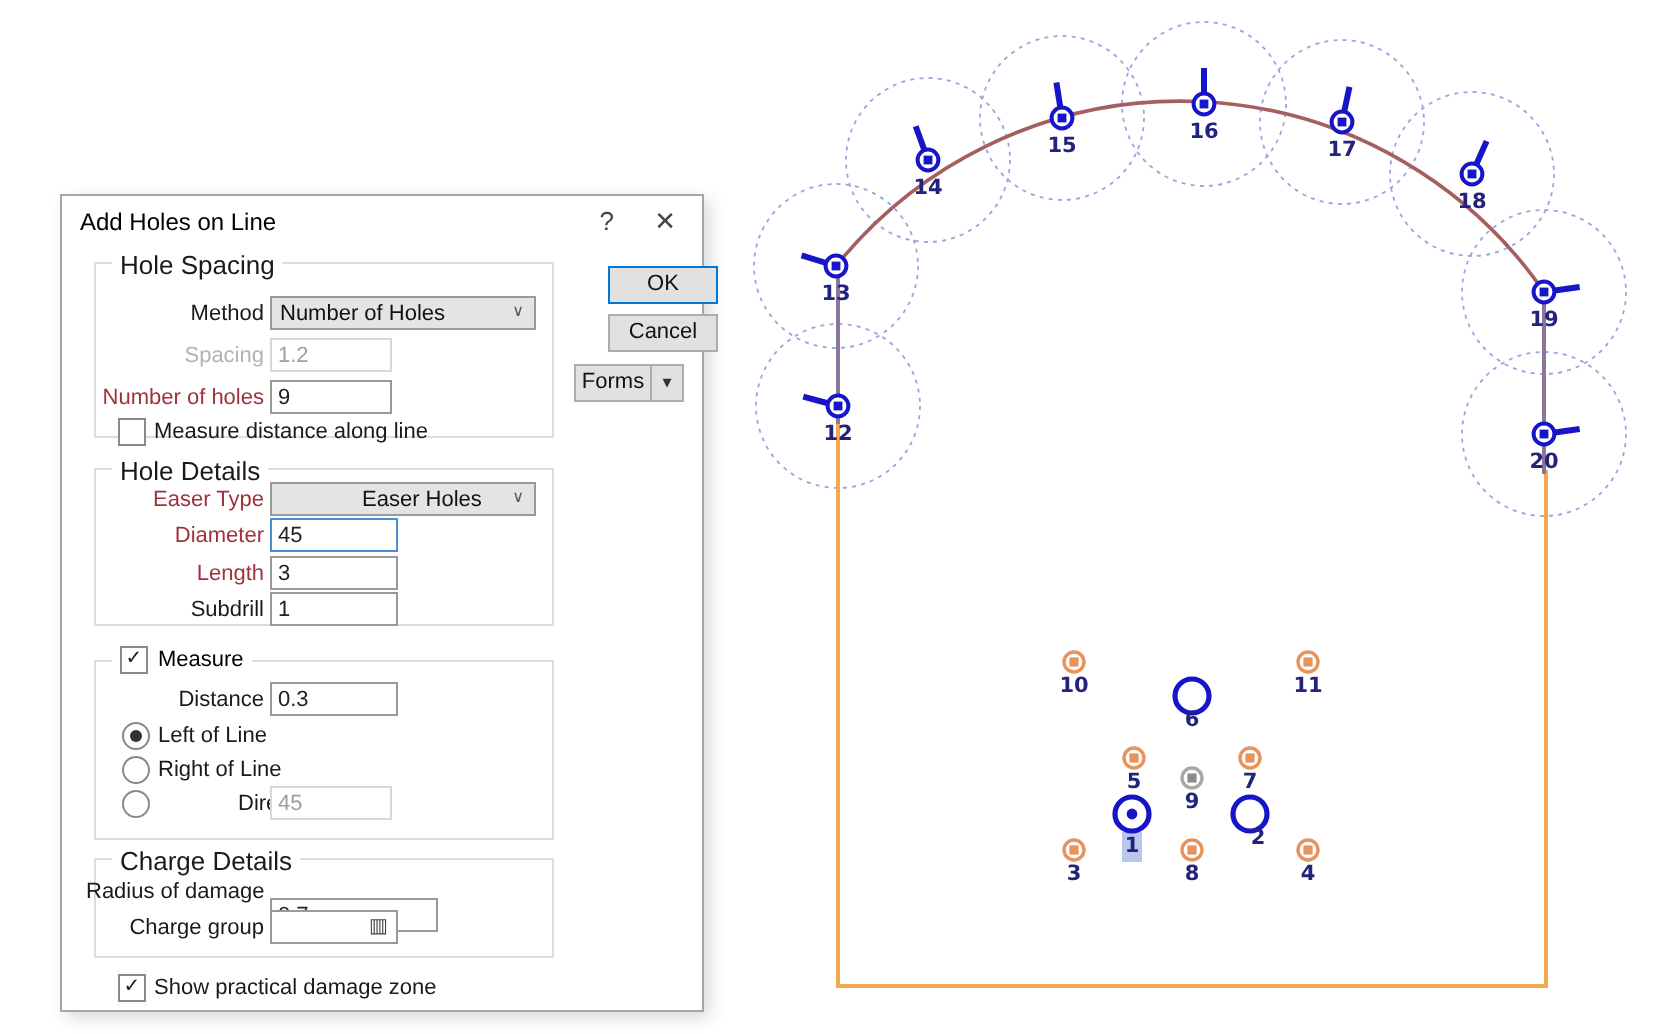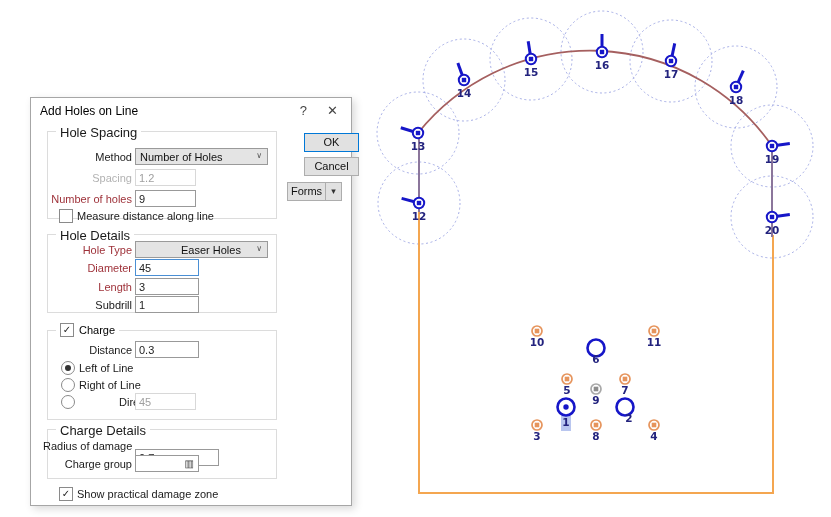--- a/index.html
+++ b/index.html
@@ -186,36 +186,36 @@
   <span class="lbl dim" style="top:74px;">Spacing</span>
   <input class="txt dis" style="top: 71px; width: 61px;" value="1.2">
   <span class="lbl red" style="top:95px;">Number of holes</span>
   <input class="txt" style="top: 92px; width: 61px;" value="9">
   <span class="cb" style="left:28px;top:111px;"></span>
   <span class="slbl" style="left:46px;top:112px;">Measure distance along line</span>
 
   <div class="grp" style="left:16px;top:136px;width:230px;height:79px;">
     <span class="legend">Hole Details</span>
   </div>
-  <span class="lbl red" style="top:146px;">Hole Type</span>
+  <span class="lbl red" style="top:146px;">Easer Type</span>
   <div class="combo" style="top:143px;width:133px;padding-left:45px;">
     <span>Easer Holes</span>
     <span class="chev">∨</span>
   </div>
   <span class="lbl red" style="top:164px;">Diameter</span>
   <input class="txt foc" style="top: 161px; width: 64px;" value="45">
   <span class="lbl red" style="top:183px;">Length</span>
   <input class="txt" style="top: 180px; width: 64px;" value="3">
   <span class="lbl" style="top:201px;">Subdrill</span>
   <input class="txt" style="top: 198px; width: 64px;" value="1">
 
   <div class="grp" style="left:16px;top:232px;width:230px;height:90px;">
     <div class="legend-row">
       <span class="cb" style="position:relative;display:inline-block;">✓</span>
-      <span>Charge</span>
+      <span>Measure</span>
     </div>
   </div>
   <span class="lbl" style="top:246px;">Distance</span>
   <input class="txt" style="top: 243px; width: 64px;" value="0.3">
   <span class="rd sel" style="left:30px;top:263px;"></span>
   <span class="slbl" style="left:48px;top:264px;">Left of Line</span>
   <span class="rd" style="left:30px;top:280px;"></span>
   <span class="slbl" style="left:48px;top:281px;">Right of Line</span>
   <span class="rd" style="left:30px;top:297px;"></span>
   <span class="slbl" style="left:48px;top:298px;margin-left:40px;">Direction</span>

